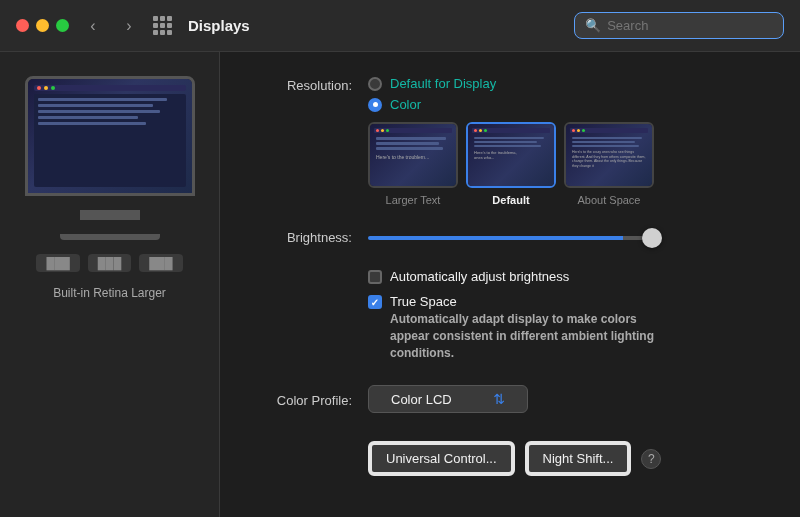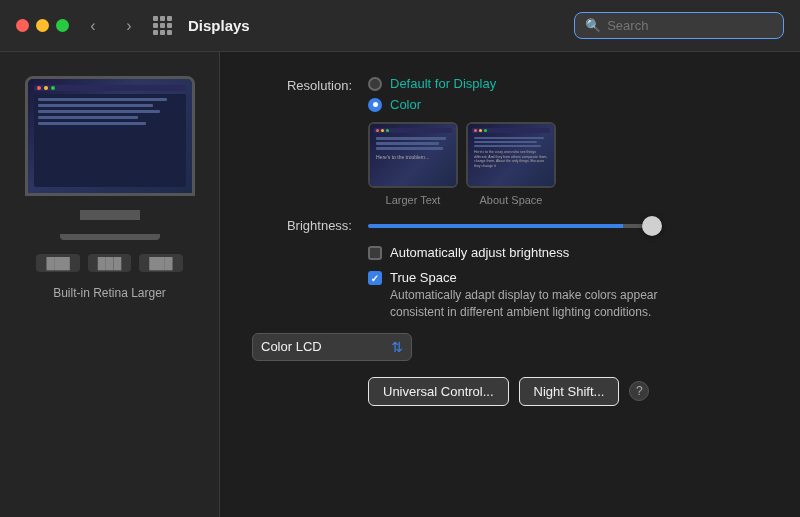--- a/index.html
+++ b/index.html
@@ -186,21 +186,21 @@
       color: #aaa;
       text-align: center;
     }
 
     
     .content {
       flex: 1;
       padding: 24px 32px;
       display: flex;
       flex-direction: column;
-      gap: 12px;
+      gap: 24px;
       overflow: hidden;
     }
 
     
     .section-row {
       display: flex;
       align-items: flex-start;
       gap: 16px;
     }
     .section-label {
@@ -402,35 +402,36 @@
     }
     .checkbox-label {
       font-size: 13px;
       color: #f0f0f0;
     }
     .checkbox-desc {
       font-size: 12px;
       color: #aaa;
       max-width: 280px;
       line-height: 1.4;
+      font-weight: bold;
     }
 
     
     .color-profile-row {
       display: flex;
       align-items: center;
       gap: 16px;
     }
     .color-profile-select {
       display: flex;
       align-items: center;
       background: #3a3a3a;
       border: 1px solid #555;
       border-radius: 6px;
-      padding: 5px 8px;
+      padding: 5px 22px;
       gap: 8px;
       min-width: 160px;
       cursor: pointer;
     }
     .color-profile-text {
       font-size: 13px;
       color: #f0f0f0;
       flex: 1;
     }
     .chevron-ud {
@@ -441,21 +442,21 @@
     
     .bottom-row {
       display: flex;
       align-items: center;
       gap: 10px;
       padding-left: 116px;
       margin-top: 4px;
     }
     .action-btn {
       background: #3a3a3a;
-      border: 1px solid #e5e5e5;
+      border: 4px solid #e5e5e5;
       border-radius: 6px;
       padding: 6px 14px;
       font-size: 13px;
       color: #f0f0f0;
       cursor: pointer;
     }
     .help-btn {
       width: 20px;
       height: 20px;
       border-radius: 50%;
@@ -555,20 +556,38 @@
                   <div class="thumb-text" style="width:95%; height:3px;"></div>
                   <div class="thumb-text" style="width:85%; height:3px;"></div>
                   <div class="thumb-text" style="width:90%; height:3px;"></div>
                   <div style="margin-top: 4px; font-size: 5px; color: #aaa; line-height: 1.3;">Here's to the troublem...</div>
                 </div>
               </div>
             </div>
             <span class="thumb-label dim-label">Larger Text</span>
           </div>
 
+          <div class="thumb-item">
+            <div class="thumb-box selected-thumb">
+              <div class="thumb-screen">
+                <div class="thumb-menubar">
+                  <div class="thumb-dot" style="background:#ff5f57;"></div>
+                  <div class="thumb-dot" style="background:#ffbd2e;"></div>
+                  <div class="thumb-dot" style="background:#28ca41;"></div>
+                </div>
+                <div class="thumb-content">
+                  <div class="thumb-text" style="width:95%; height:2px;"></div>
+                  <div class="thumb-text" style="width:85%; height:2px;"></div>
+                  <div class="thumb-text" style="width:90%; height:2px;"></div>
+                  <div style="margin-top: 3px; font-size: 4px; color: #aaa; line-height: 1.3;">Here's to the troublema,<br>ones who...</div>
+                </div>
+              </div>
+            </div>
+            <span class="thumb-label bold-label">Default</span>
+          </div>
 
           <div class="thumb-item">
             <div class="thumb-box">
               <div class="thumb-screen">
                 <div class="thumb-menubar">
                   <div class="thumb-dot" style="background:#ff5f57;"></div>
                   <div class="thumb-dot" style="background:#ffbd2e;"></div>
                   <div class="thumb-dot" style="background:#28ca41;"></div>
                 </div>
                 <div class="thumb-content">
@@ -606,20 +625,21 @@
       <div class="checkbox-row">
         <div class="checkbox checked"></div>
         <div class="checkbox-text-wrap">
           <span class="checkbox-label">True Space</span>
           <span class="checkbox-desc">Automatically adapt display to make colors appear consistent in different ambient lighting conditions.</span>
         </div>
       </div>
     </div>
 
     <div class="color-profile-row">
+      <div class="section-label">Color Profile:</div>
       <div class="color-profile-select">
         <span class="color-profile-text">Color LCD</span>
         <span class="chevron-ud">⇅</span>
       </div>
     </div>
 
     <div class="bottom-row">
       <button class="action-btn">Universal Control...</button>
       <button class="action-btn">Night Shift...</button>
       <div class="help-btn">?</div>

